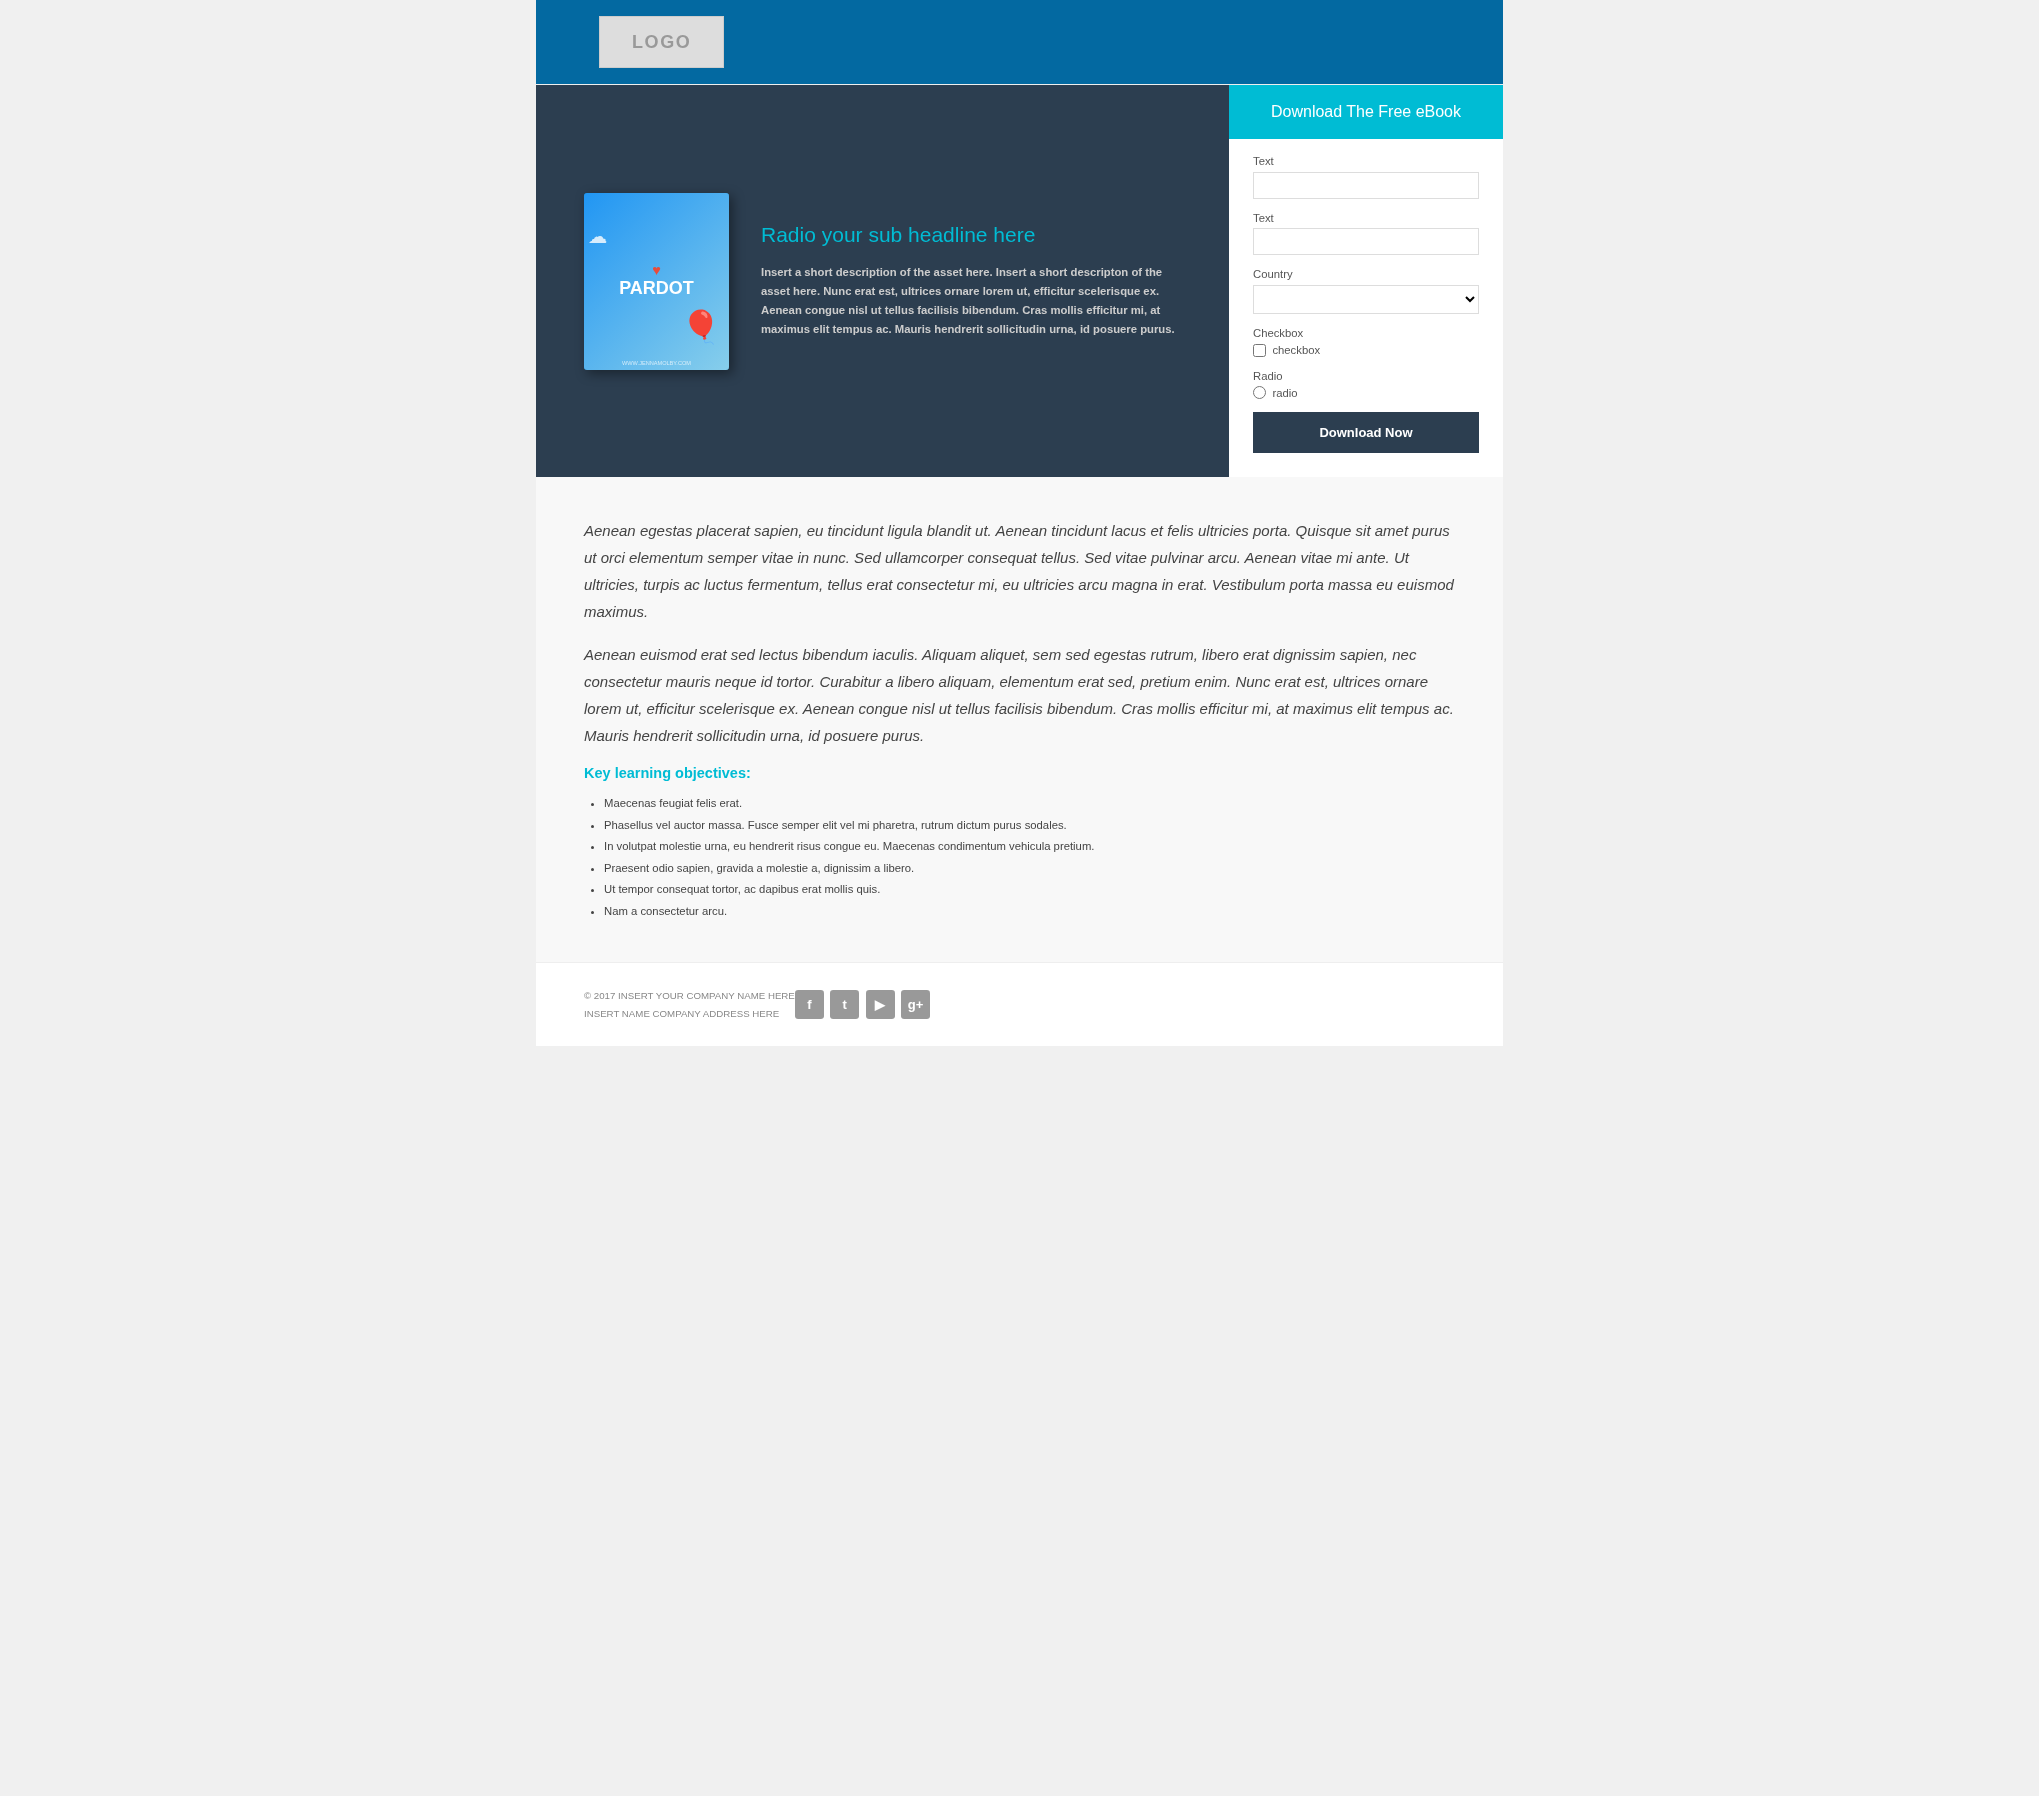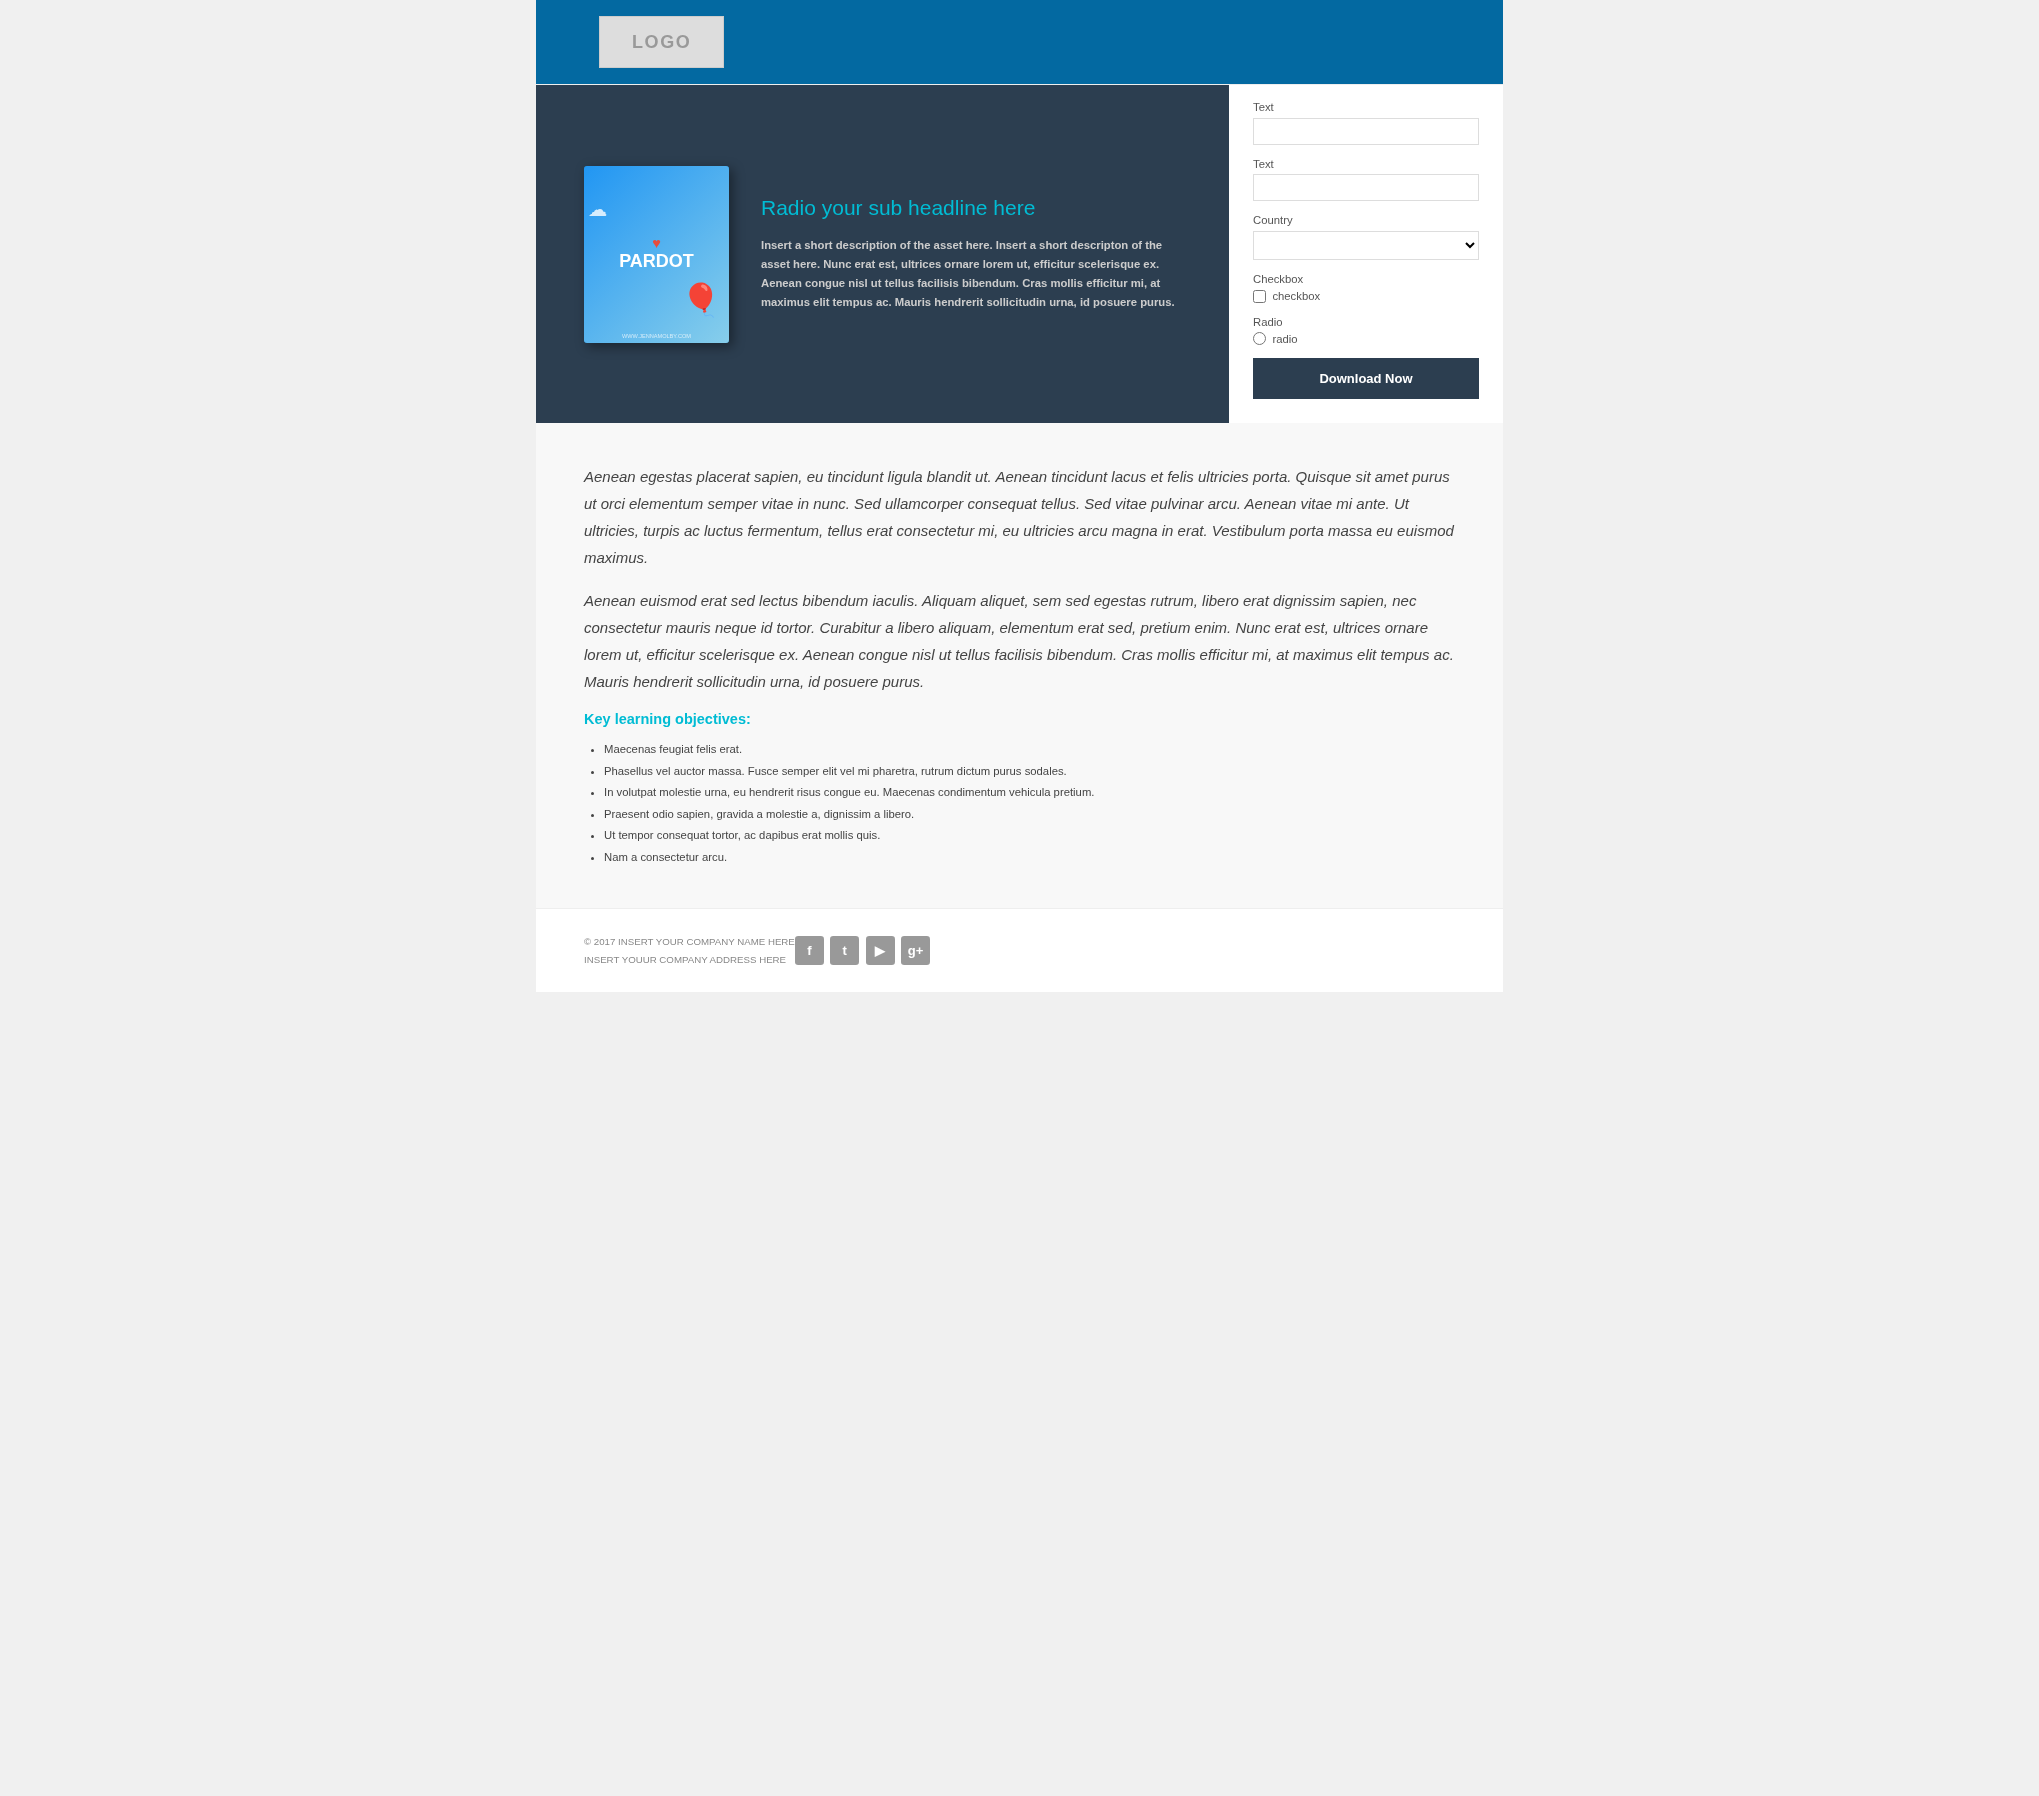--- a/index.html
+++ b/index.html
@@ -78,20 +78,23 @@
         </div>
       </div>
 
       <div class="hero-text">
         <h2>Radio your sub headline here</h2>
         <p>Insert a short description of the asset here. Insert a short descripton of the asset here. Nunc erat est, ultrices ornare lorem ut, efficitur scelerisque ex. Aenean congue nisl ut tellus facilisis bibendum. Cras mollis efficitur mi, at maximus elit tempus ac. Mauris hendrerit sollicitudin urna, id posuere purus.</p>
       </div>
     </div>
 
     <div class="sidebar-form">
+      <div class="sidebar-header">
+        <h3>Download The Free eBook</h3>
+      </div>
       <div class="form-body">
         <div class="form-group">
           <label>Text</label>
           <input type="text" style="">
         </div>
         <div class="form-group">
           <label>Text</label>
           <input type="text" style="">
         </div>
         <div class="form-group">
@@ -134,21 +137,21 @@
         <li>Praesent odio sapien, gravida a molestie a, dignissim a libero.</li>
         <li>Ut tempor consequat tortor, ac dapibus erat mollis quis.</li>
         <li>Nam a consectetur arcu.</li>
       </ul>
     </div>
   </div>
 
   <div class="footer">
     <div class="footer-left">
       <div>© 2017 INSERT YOUR COMPANY NAME HERE</div>
-      <div>INSERT YOUUR COMPANY ADDRESS HERE</div>
+      <div>INSERT NAME COMPANY ADDRESS HERE</div>
     </div>
     <div class="footer-right">
       <div class="social-icon">f</div>
       <div class="social-icon">t</div>
       <div class="social-icon">▶</div>
       <div class="social-icon">g+</div>
     </div>
   </div>
 </div>
 

